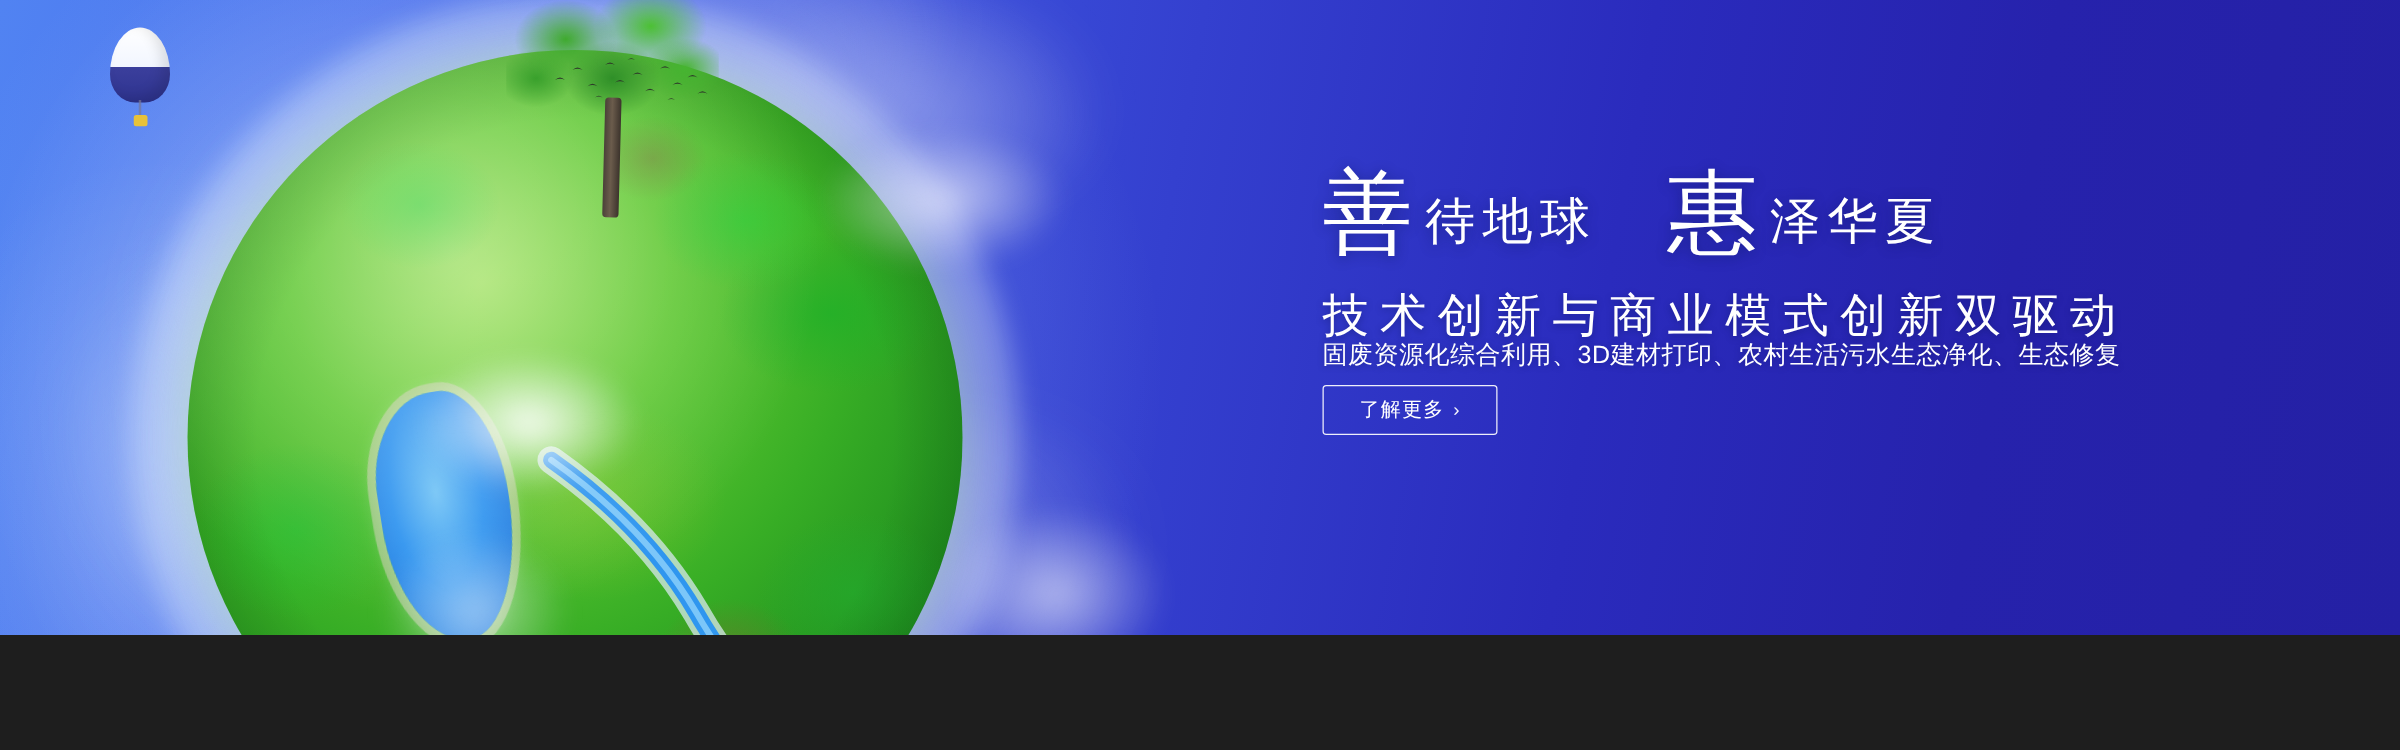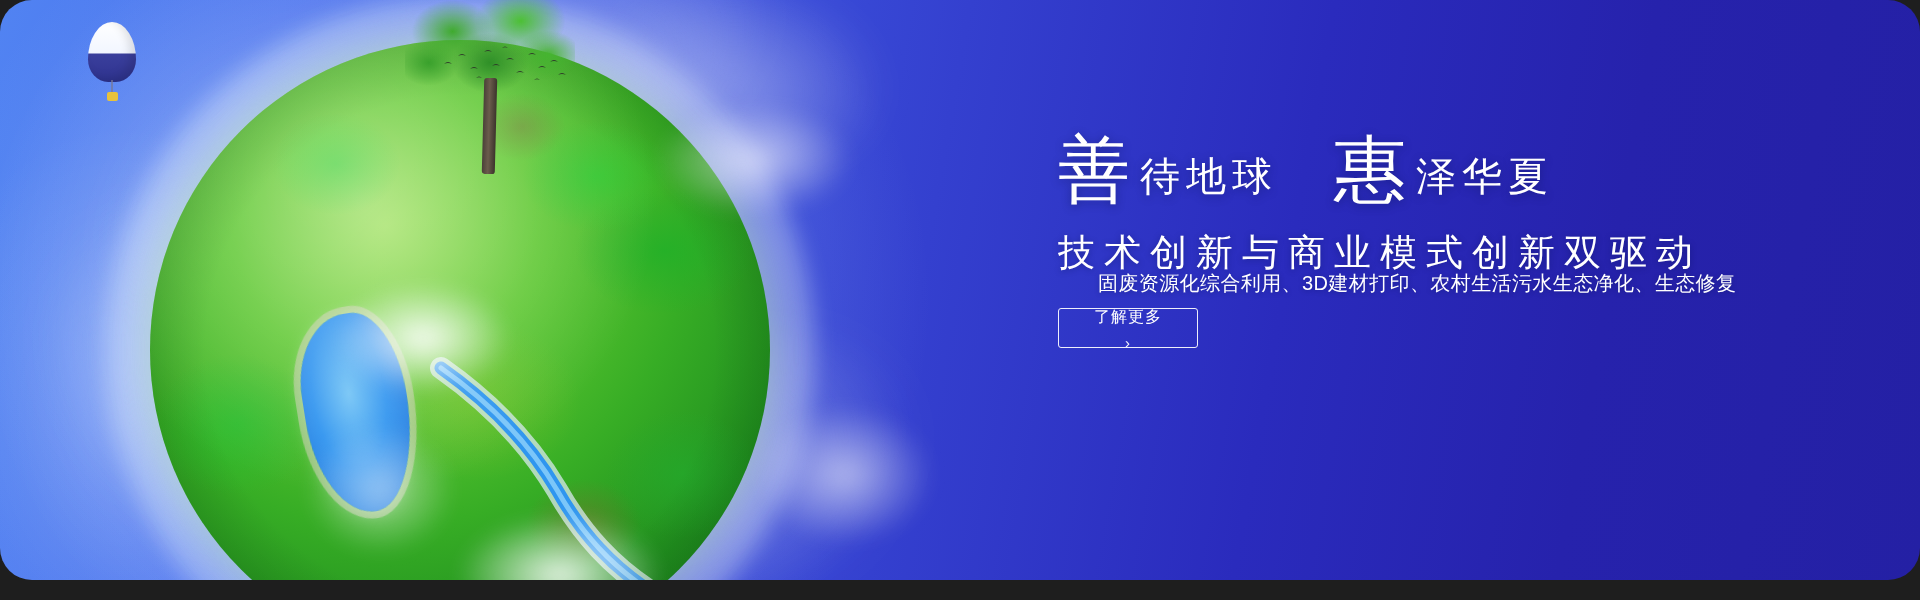--- a/index.html
+++ b/index.html
@@ -1,32 +1,31 @@
 <!DOCTYPE html>
 <html><head>
 <meta charset="utf-8">
 <style>
   html,body{margin:0;padding:0;background:#1e1e1e;}
   *{box-sizing:border-box;}
 
   .banner{
     position:relative;
-    width:1920px;height:580px;
+    width:1920px;height:508px;
     overflow:hidden;
     font-family:"Liberation Sans","DejaVu Sans",sans-serif;
     background:
       linear-gradient(100deg,
         #5183f2 0%,
         #4a72ee 14%,
         #3f59e2 30%,
         #3440cf 48%,
         #2a2bbd 66%,
         #2622ac 82%,
         #2420a4 100%);
-    border-radius: 32px;
   }
 
   
   .sky-haze{
     position:absolute;inset:0;
     background:
       radial-gradient(ellipse 520px 600px at 300px 300px, rgba(255,255,255,.30), rgba(255,255,255,0) 62%),
       radial-gradient(ellipse 760px 700px at 430px 300px, rgba(190,215,255,.34), rgba(190,215,255,0) 66%),
       radial-gradient(ellipse 300px 420px at 120px 420px, rgba(255,255,255,.16), rgba(255,255,255,0) 70%);
     pointer-events:none;
@@ -195,36 +194,34 @@
     white-space:nowrap;
     text-shadow:0 1px 6px rgba(10,20,80,.40);
   }
   .tagline{
     position:absolute;left:0;top:270px;
     color:#ffffff;
     font-size:20px;
     letter-spacing:.4px;
     white-space:nowrap;
     text-shadow:0 1px 5px rgba(10,20,80,.38);
-    margin-left:40px;
   }
   .cta{
     position:absolute;left:0;top:308px;
     display:inline-flex;align-items:center;justify-content:center;
     gap:7px;
     width:140px;height:40px;
     border:1px solid rgba(255,255,255,.92);
     border-radius:3px;
     color:#ffffff;
     font-size:16px;
     letter-spacing:1px;
     background:transparent;
     cursor:pointer;
     text-decoration:none;
-    flex-direction:column;
   }
   .cta .chev{font-size:15px;line-height:1;opacity:.95;}
 </style>
 </head>
 <body>
 
 <div class="banner">
 
   <div class="sky-haze"></div>
 

